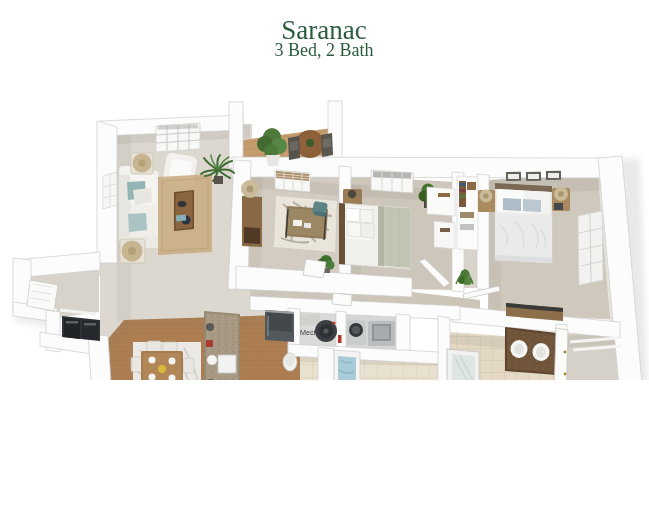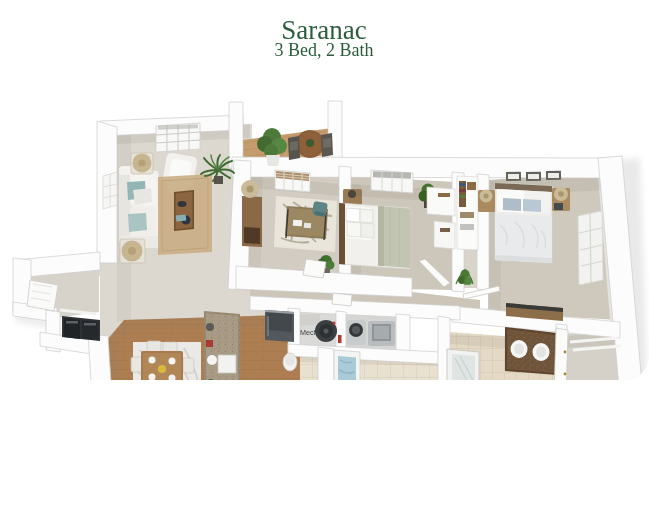--- a/index.html
+++ b/index.html
@@ -1,17 +1,17 @@
 <!DOCTYPE html>
 <html><head>
 <meta charset="utf-8">
 <style>
   html,body{margin:0;padding:0;background:#ffffff;}
   #stage{position:relative;width:649px;height:380px;background:#ffffff;overflow:hidden;
-         font-family:"Liberation Sans", sans-serif;border-radius:24px;}
+         font-family:"Liberation Sans", sans-serif;}
   svg{display:block;}
 </style>
 </head>
 <body>
 <div id="stage">
 <svg width="649" height="523" viewBox="0 0 649 523">
 <defs>
   <filter id="soft" x="-30%" y="-30%" width="160%" height="160%">
     <feGaussianBlur stdDeviation="3"></feGaussianBlur>
   </filter>

